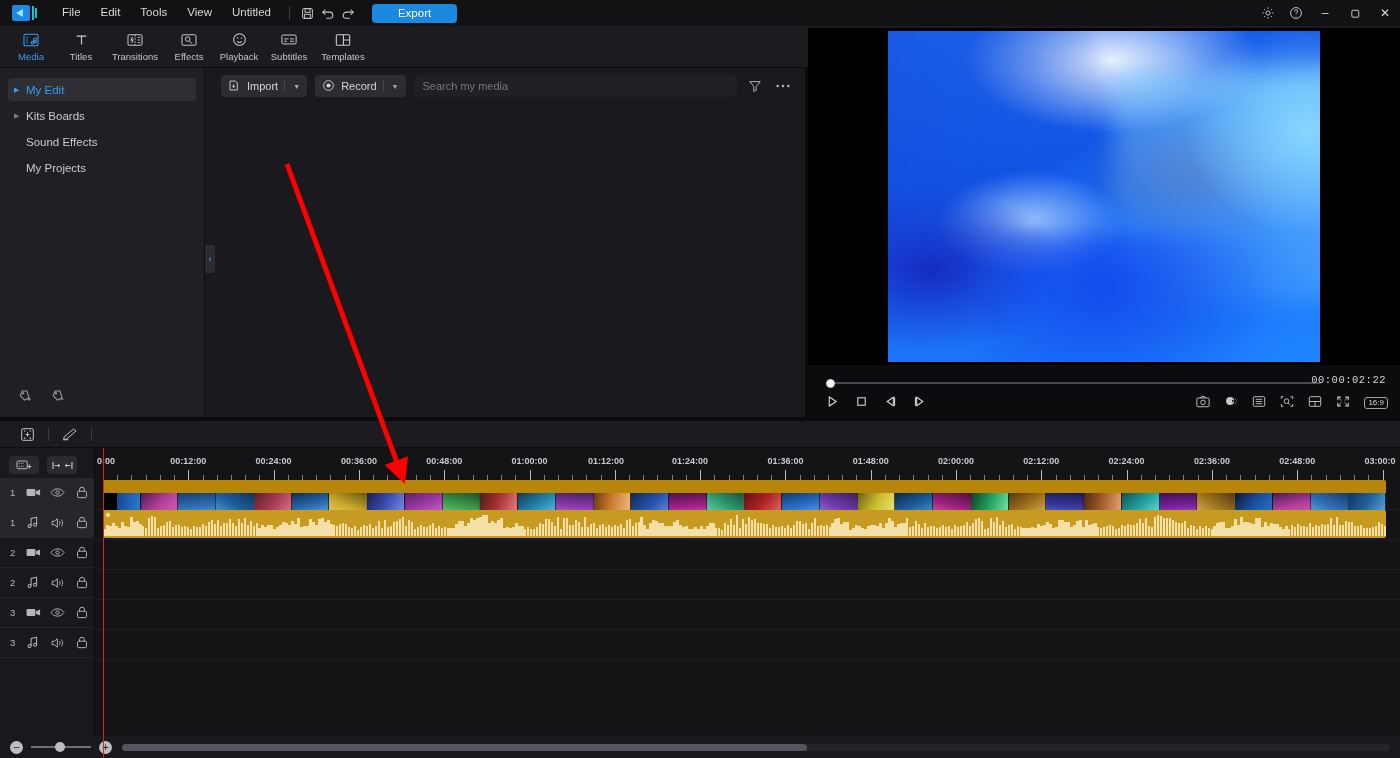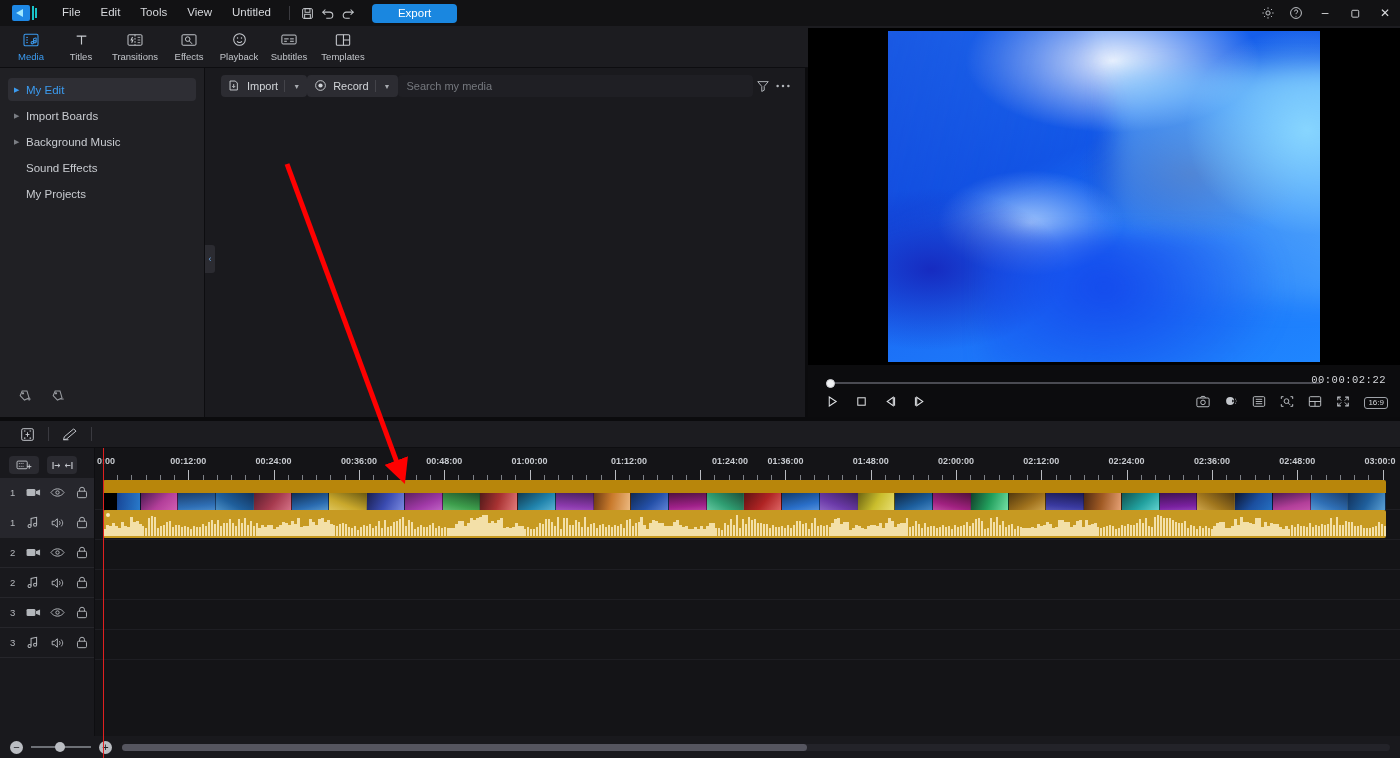--- a/index.html
+++ b/index.html
@@ -91,21 +91,21 @@
     position: absolute; left: 0; bottom: 6px; width: 205px; height: 26px;
     display: flex; align-items: center; padding-left: 18px; gap: 18px; color: #9a9da2;
   }
 
   
   .mediapanel {
     position: absolute; left: 205px; top: 68px; width: 600px; height: 349px;
     background: #1a1a1e;
   }
   .media-toolbar {
-    height: 30px; display: flex; align-items: center; padding: 0 12px 0 16px; 
+    height: 30px; display: flex; align-items: center; padding: 0 12px 0 16px; gap: 8px;
     margin-top: 3px;
   }
   .mbtn {
     height: 22px; background: #2c2c32; border: none; border-radius: 4px;
     display: flex; align-items: center; gap: 6px; padding: 0 7px; color: #d2d5d9;
     font-size: 11px; cursor: pointer; font-family: "Liberation Sans", sans-serif;
   }
   .mbtn .chev { font-size: 7px; color: #a8abb0; margin-left: 2px; }
   .mbtn .vsep { width: 1px; height: 12px; background: #44444a; }
   .search-wrap {
@@ -418,25 +418,21 @@
     </div>
   </div>
 
   <div class="sidebar">
     <div class="side-item active first">
       <span class="caret">▶</span>
       <span>My Edit</span>
     </div>
     <div class="side-item">
       <span class="caret">▶</span>
-      <span>Import Boards</span>
-    </div>
-    <div class="side-item">
-      <span class="caret">▶</span>
-      <span>Background Music</span>
+      <span>Kits Boards</span>
     </div>
     <div class="side-item">
       <span class="sp"></span>
       <span>Sound Effects</span>
     </div>
     <div class="side-item">
       <span class="sp"></span>
       <span>My Projects</span>
     </div>
 
@@ -855,22 +851,22 @@
             <div class="tick min" style="left: 1259.07px;"></div>
             <div class="tick min" style="left: 1273.28px;"></div>
             <div class="tick maj" style="left: 1287.5px;"></div>
           </div>
       <div class="lbl" style="left: 2px;">0:00</div>
           <div class="lbl" style="left: 75.3px;">00:12:00</div>
           <div class="lbl" style="left: 160.6px;">00:24:00</div>
           <div class="lbl" style="left: 245.9px;">00:36:00</div>
           <div class="lbl" style="left: 331.2px;">00:48:00</div>
           <div class="lbl" style="left: 416.5px;">01:00:00</div>
-          <div class="lbl" style="left: 516px; text-align: right;">01:12:00</div>
-          <div class="lbl" style="left: 617px;">01:24:00</div>
+          <div class="lbl" style="left: 493px; text-align: right;">01:12:00</div>
+          <div class="lbl" style="left: 577px;">01:24:00</div>
           <div class="lbl" style="left: 672.4px;">01:36:00</div>
           <div class="lbl" style="left: 757.7px;">01:48:00</div>
           <div class="lbl" style="left: 843px;">02:00:00</div>
           <div class="lbl" style="left: 928.3px;">02:12:00</div>
           <div class="lbl" style="left: 1013.6px;">02:24:00</div>
           <div class="lbl" style="left: 1098.9px;">02:36:00</div>
           <div class="lbl" style="left: 1184.2px;">02:48:00</div>
           <div class="lbl" style="left: 1269.5px;">03:00:0</div>
         </div>
 

